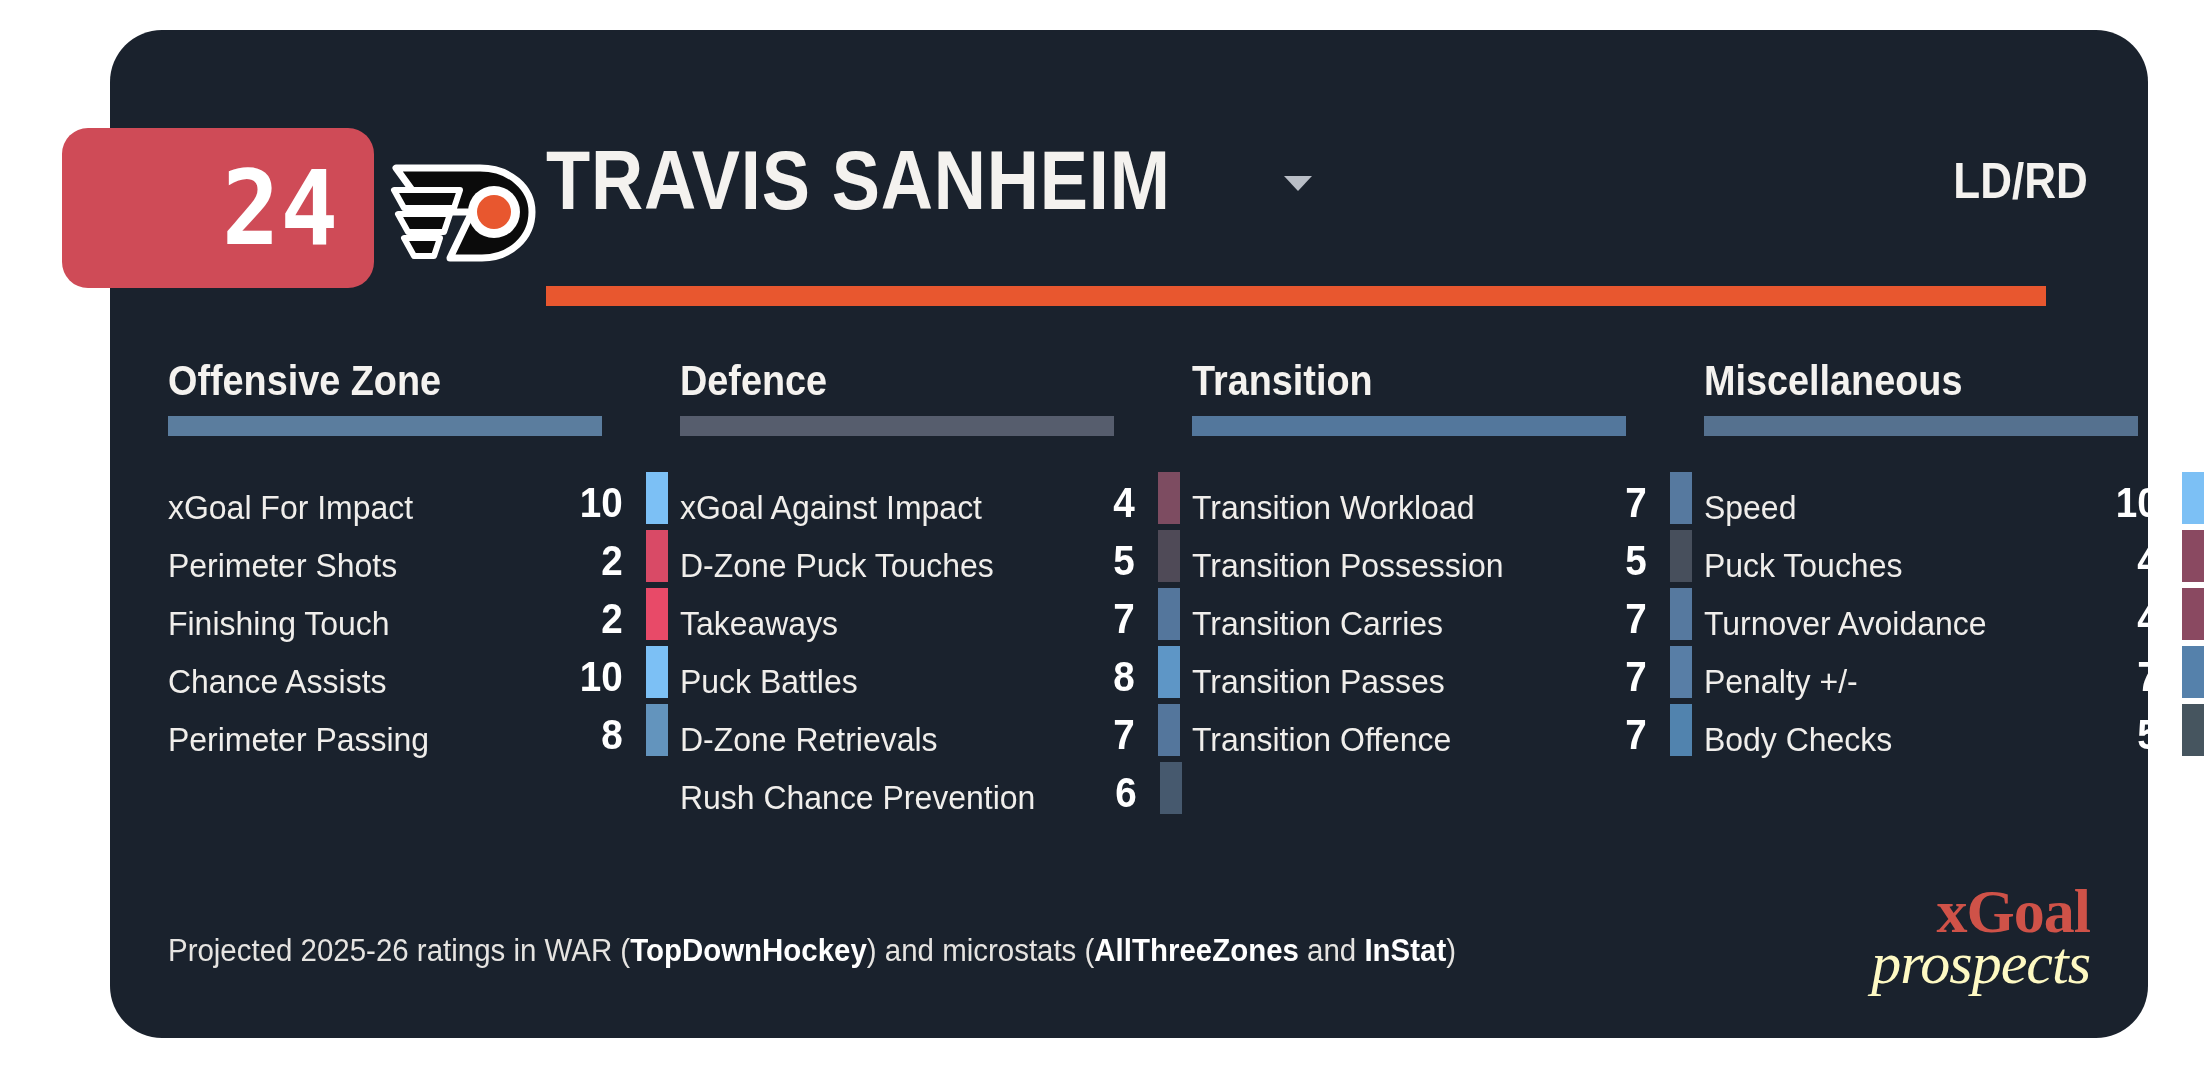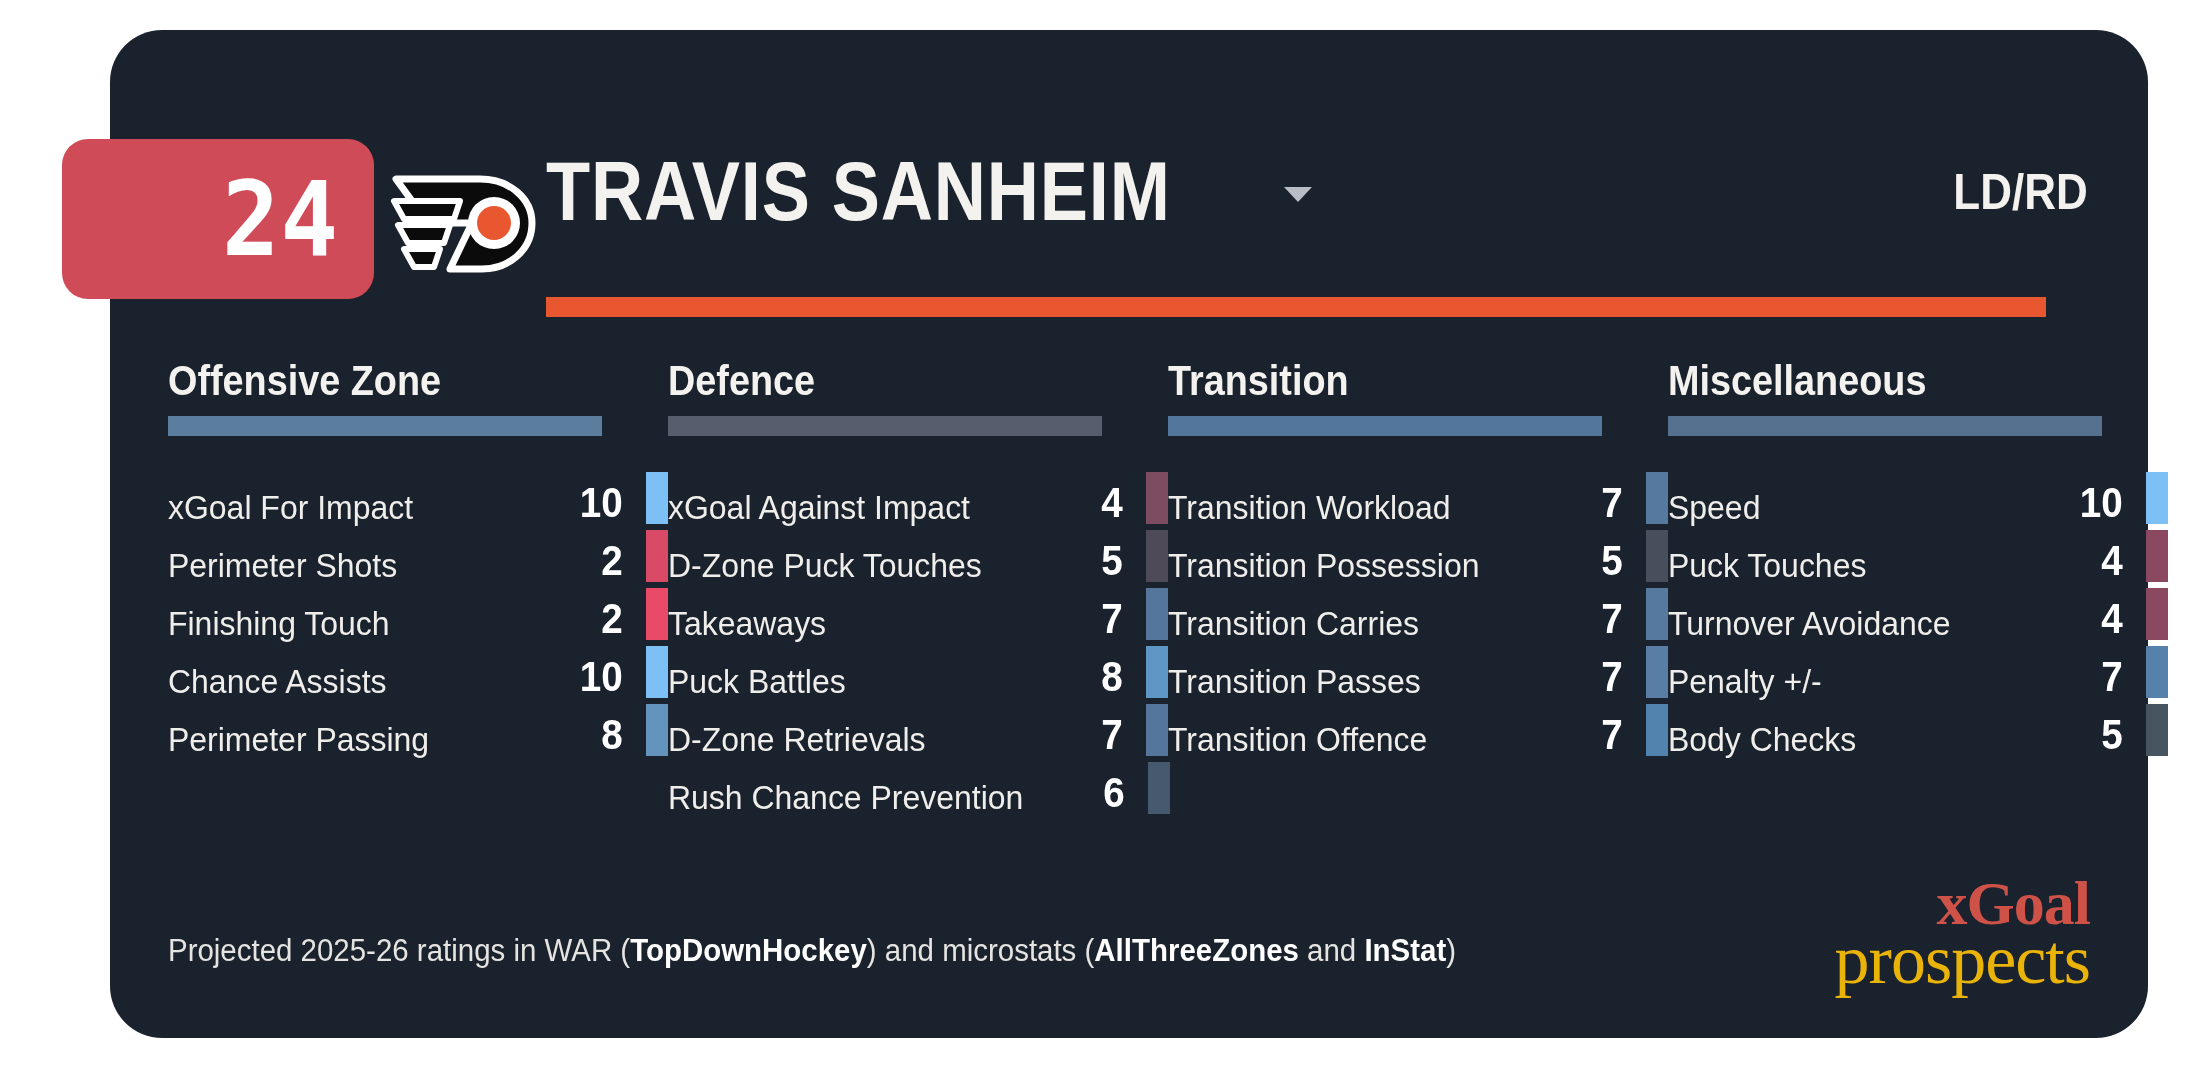--- a/index.html
+++ b/index.html
@@ -14,21 +14,21 @@
     position: absolute;
     left: 110px; top: 30px;
     width: 2038px; height: 1008px;
     background: #1a222d;
     border-radius: 52px;
   }
 
   
   #header {
     position: absolute;
-    left: 0; top: 0; right: 0; height: 310px; margin-top: 11px;
+    left: 0; top: 0; right: 0; height: 310px;
   }
 
   #jersey-badge {
     position: absolute;
     left: -48px; top: 98px;
     width: 312px; height: 160px;
     background: #cf4b57;
     border-radius: 26px;
     display: flex;
     align-items: center;
@@ -95,21 +95,21 @@
     width: 1500px; height: 20px;
     background: #e8572f;
   }
 
   
   #columns {
     position: absolute;
     left: 58px; top: 330px;
     right: 48px;
     display: flex;
-    gap: 0px;
+    gap: 12px;
   }
   .column { width: 500px; flex: 0 0 500px; }
 
   .col-title {
     color: #f4f2ef;
     font-size: 42px;
     font-weight: bold;
     line-height: 1;
     letter-spacing: 0px;
     font-family: "Liberation Sans Narrow", "Liberation Sans", sans-serif;
@@ -180,24 +180,25 @@
   }
   #ep-logo-elite {
     display: block;
     color: #cf5248;
     font-size: 62px;
     font-weight: bold;
     letter-spacing: -1px;
   }
   #ep-logo-prospects {
     display: block;
-    color: #eab308;
-    font-size: 70px;
+    color: #fef9c3;
+    font-size: 60px;
     font-weight: normal;
     letter-spacing: -1px;
+    font-style: italic;
   }
 </style>
 </head>
 <body>
 
 <div id="card">
 
   <div id="header">
 
     <div id="jersey-badge">

